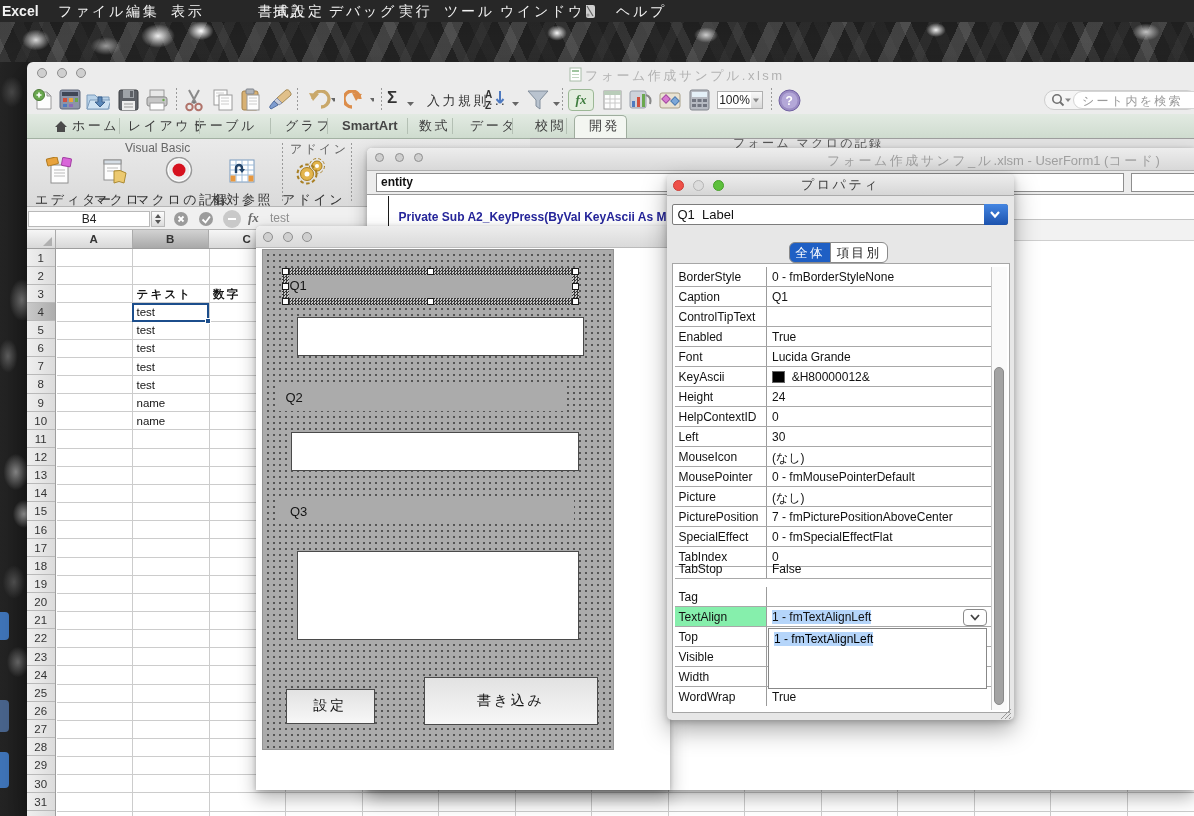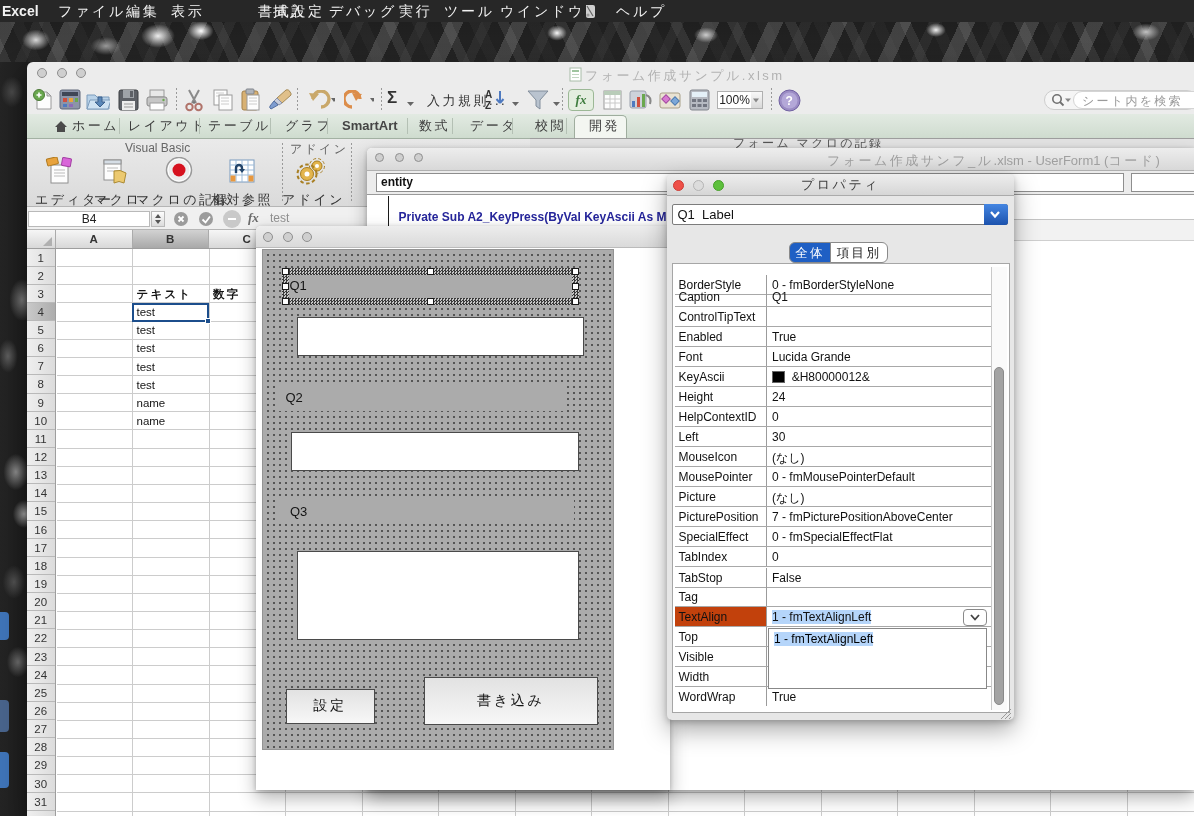--- a/index.html
+++ b/index.html
@@ -360,21 +360,21 @@
         </svg></span>
     <span class="abs" style="left:1046px;top:5px;width:130px;height:18px;background:#fff;border:1px solid #d4d4d4;border-radius:9px;"></span>
     <span class="abs jp" style="left:1055px;top:7px;font-size:12px;color:#9a9a9a;">シート内を検索</span>
   </div>
   <div id="xl-tabrow">
     <span class="abs" style="left:27px;top:5px;"><svg width="14" height="13">
           <path d="M7,1 L13,7 H11 V12 H3 V7 H1 Z" fill="#4a4a4a"></path>
         </svg></span>
     <span class="tabtxt jp" style="left:45px;">ホーム</span>
     <span class="tabtxt jp" style="left:101px;">レイアウト</span>
-    <span class="tabtxt jp" style="left:181px;">テーブル</span>
+    <span class="tabtxt jp" style="left:167px;">テーブル</span>
     <span class="tabtxt jp" style="left:258px;">グラフ</span>
     <span class="tabtxt" style="left:315px;font-weight:bold;color:#444;">SmartArt</span>
     <span class="tabtxt jp" style="left:392px;">数式</span>
     <span class="tabtxt jp" style="left:443px;">データ</span>
     <span class="tabtxt jp" style="left:508px;">校閲</span>
     <div id="tab-sel"></div>
     <span class="tabtxt jp" style="left:562px;">開発</span>
     <div class="tabdiv" style="left:92px;"></div>
     <div class="tabdiv" style="left:172px;"></div>
     <div class="tabdiv" style="left:243px;"></div>
@@ -604,21 +604,21 @@
   <div id="pw-combo">Q1&nbsp; Label
     <div class="btn"><svg width="22" height="20">
           <path d="M7,8 l4,4.5 l4,-4.5" stroke="#fff" stroke-width="2.2" fill="none"></path>
         </svg></div>
   </div>
   <div id="pw-tabs">
     <div id="pw-tab1" class="jp">全体</div>
     <div id="pw-tab2" class="jp">項目別</div>
   </div>
   <div id="pw-grid">
-    <div class="prow" style="top:11px;padding-left:12px;">
+    <div class="prow" style="top:3px;padding-left:12px;">
         <div class="n">BorderStyle</div>
         <div class="v">0 - fmBorderStyleNone</div>
       </div>
     <div class="prow" style="top:23px;">
         <div class="n">Caption</div>
         <div class="v">Q1</div>
       </div>
     <div class="prow" style="top:43px;">
         <div class="n">ControlTipText</div>
         <div class="v"></div>
@@ -664,30 +664,30 @@
         <div class="v">7 - fmPicturePositionAboveCenter</div>
       </div>
     <div class="prow" style="top:263px;">
         <div class="n">SpecialEffect</div>
         <div class="v">0 - fmSpecialEffectFlat</div>
       </div>
     <div class="prow" style="top:283px;">
         <div class="n">TabIndex</div>
         <div class="v">0</div>
       </div>
-    <div class="prow" style="top:304px;">
+    <div class="prow" style="top:295px;">
         <div class="n">TabStop</div>
         <div class="v">False</div>
       </div>
     <div class="prow" style="top:323px;">
         <div class="n">Tag</div>
         <div class="v"></div>
       </div>
     <div class="prow" style="top:343px;">
-        <div class="n" style="background:#c2410c;">TextAlign</div>
+        <div class="n" style="background:#86efac;">TextAlign</div>
         <div class="v"><span class="hl">1 - fmTextAlignLeft</span></div>
       <div class="abs" style="right:5px;top:1.5px;width:24px;height:17px;background:#fff;border:1px solid #8a8a8a;border-radius:4px;"><svg width="22" height="15">
             <path d="M7,5 l4,4.5 l4,-4.5" stroke="#444" stroke-width="1.8" fill="none"></path>
           </svg></div>
     </div>
     <div class="prow" style="top:363px;">
         <div class="n">Top</div>
         <div class="v"></div>
       </div>
     <div class="prow" style="top:383px;">

